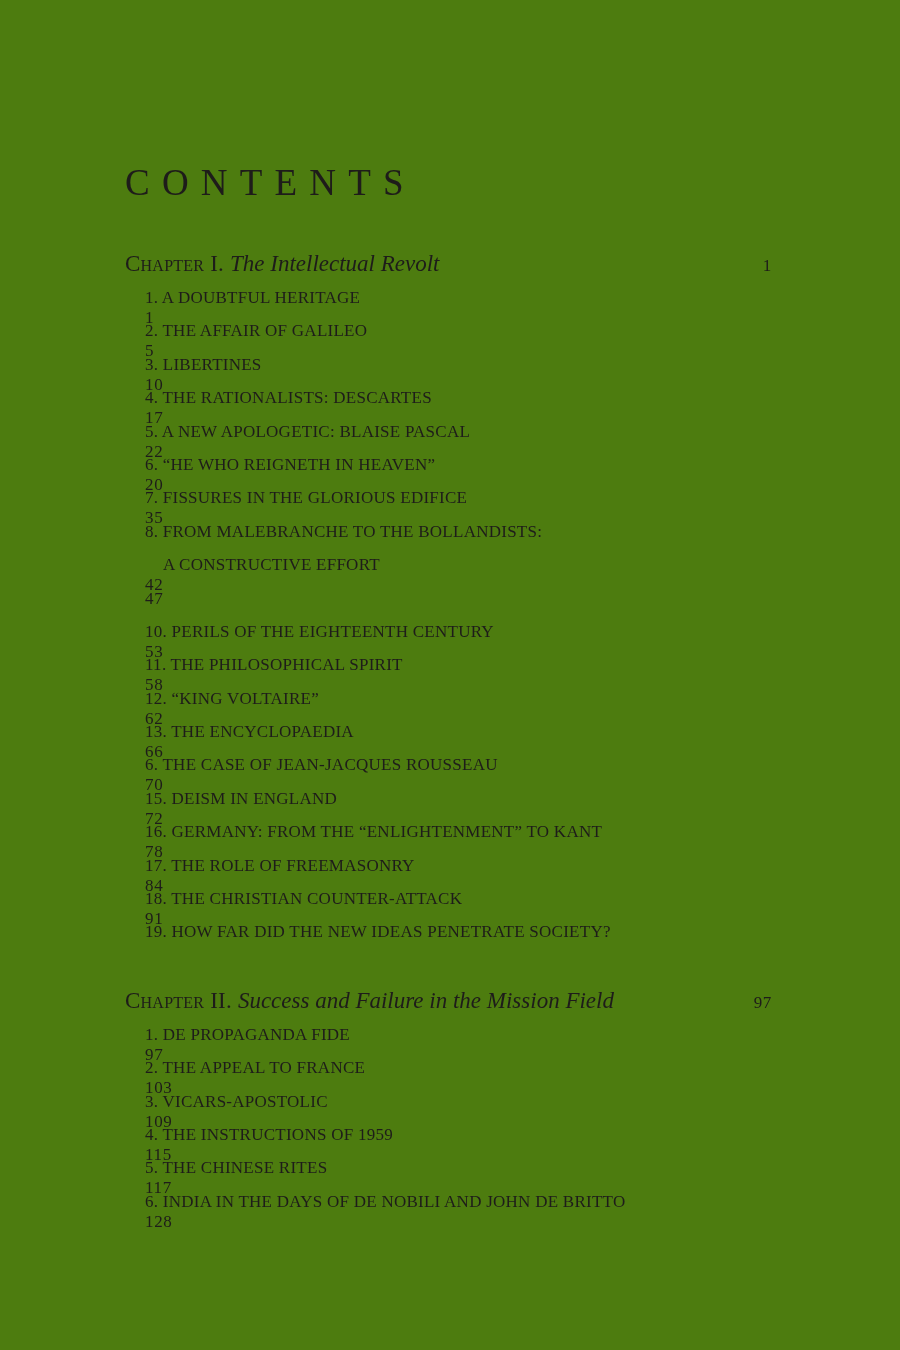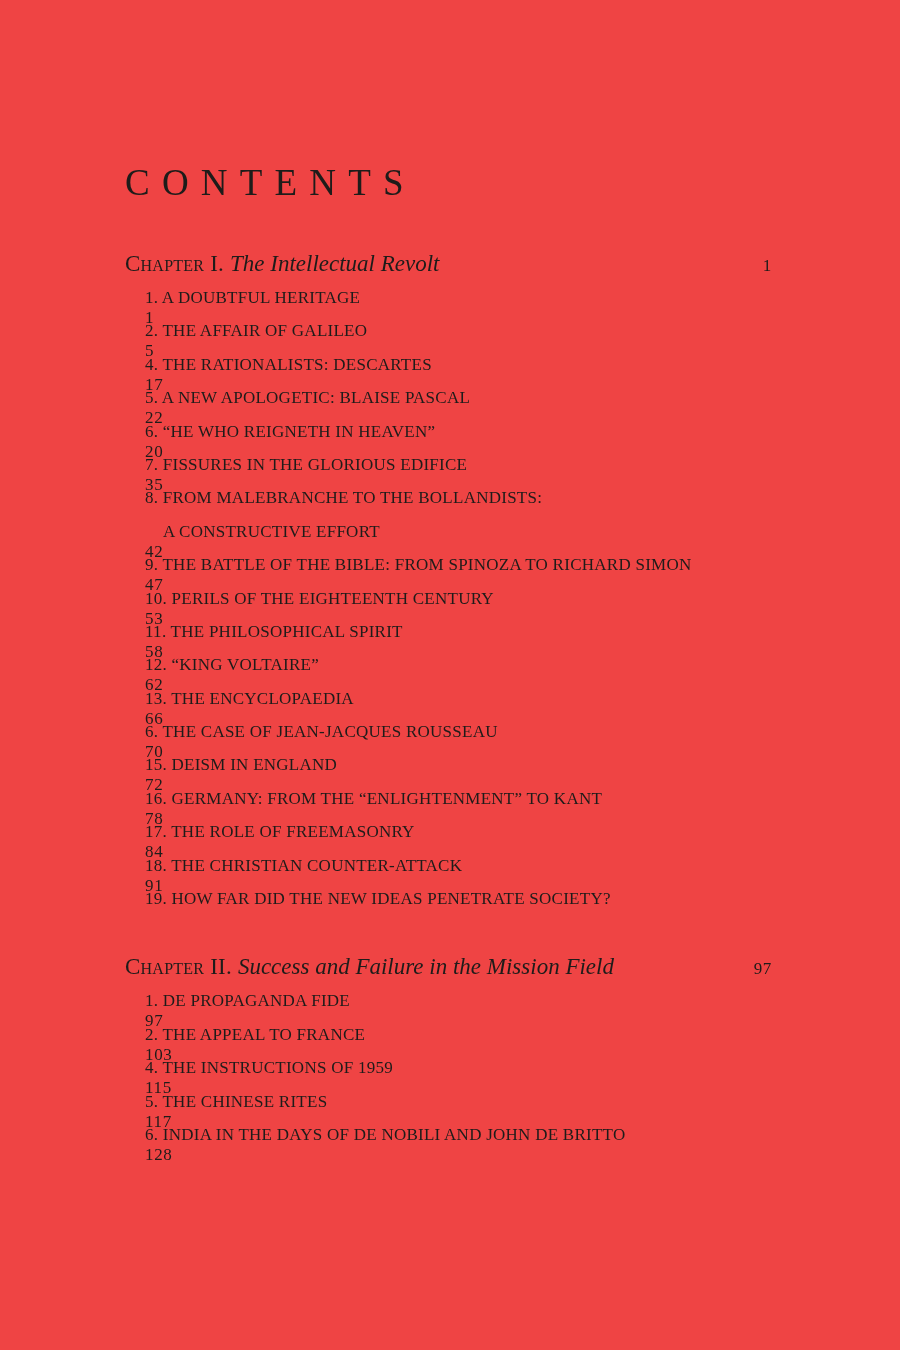--- a/index.html
+++ b/index.html
@@ -5,21 +5,21 @@
   html, body {
     margin: 0;
     padding: 0;
     background: #ffffff;
   }
   .sheet {
     position: relative;
     width: 900px;
     height: 1350px;
     box-sizing: border-box;
-    background: #ef4444;
+    background: #4d7c0f;
     color: #1e1c1a;
     font-family: "Liberation Serif", "DejaVu Serif", serif;
     padding: 164px 128px 0 125px;
     overflow: hidden;
   }
   .page-title {
     font-size: 37px;
     font-weight: normal;
     letter-spacing: 0.33em;
     line-height: 1;
@@ -74,20 +74,24 @@
         </div>
         <div class="row entry">
           <span class="entry-left"><span class="entry-num">1. </span><span class="entry-title">A DOUBTFUL HERITAGE</span></span>
           <span class="pagenum">1</span>
         </div>
         <div class="row entry">
           <span class="entry-left"><span class="entry-num">2. </span><span class="entry-title">THE AFFAIR OF GALILEO</span></span>
           <span class="pagenum">5</span>
         </div>
         <div class="row entry">
+          <span class="entry-left"><span class="entry-num">3. </span><span class="entry-title">LIBERTINES</span></span>
+          <span class="pagenum">10</span>
+        </div>
+        <div class="row entry">
           <span class="entry-left"><span class="entry-num">4. </span><span class="entry-title">THE RATIONALISTS: DESCARTES</span></span>
           <span class="pagenum">17</span>
         </div>
         <div class="row entry">
           <span class="entry-left"><span class="entry-num">5. </span><span class="entry-title">A NEW APOLOGETIC: BLAISE PASCAL</span></span>
           <span class="pagenum">22</span>
         </div>
         <div class="row entry">
           <span class="entry-left"><span class="entry-num">6. </span><span class="entry-title">“HE WHO REIGNETH IN HEAVEN”</span></span>
           <span class="pagenum">20</span>
@@ -98,21 +102,20 @@
         </div>
         <div class="row entry">
           <span class="entry-left"><span class="entry-num">8. </span><span class="entry-title">FROM MALEBRANCHE TO THE BOLLANDISTS:</span></span>
           <span class="pagenum"></span>
         </div>
         <div class="row entry">
           <span class="entry-left cont-indent">A CONSTRUCTIVE EFFORT</span>
           <span class="pagenum">42</span>
         </div>
         <div class="row entry">
-          <span class="entry-left"><span class="entry-num">9. </span><span class="entry-title">THE BATTLE OF THE BIBLE: FROM SPINOZA TO RICHARD SIMON</span></span>
           <span class="pagenum">47</span>
         </div>
         <div class="row entry">
           <span class="entry-left"><span class="entry-num">10. </span><span class="entry-title">PERILS OF THE EIGHTEENTH CENTURY</span></span>
           <span class="pagenum">53</span>
         </div>
         <div class="row entry">
           <span class="entry-left"><span class="entry-num">11. </span><span class="entry-title">THE PHILOSOPHICAL SPIRIT</span></span>
           <span class="pagenum">58</span>
         </div>
@@ -156,20 +159,24 @@
         </div>
         <div class="row entry">
           <span class="entry-left"><span class="entry-num">1. </span><span class="entry-title">DE PROPAGANDA FIDE</span></span>
           <span class="pagenum">97</span>
         </div>
         <div class="row entry">
           <span class="entry-left"><span class="entry-num">2. </span><span class="entry-title">THE APPEAL TO FRANCE</span></span>
           <span class="pagenum">103</span>
         </div>
         <div class="row entry">
+          <span class="entry-left"><span class="entry-num">3. </span><span class="entry-title">VICARS-APOSTOLIC</span></span>
+          <span class="pagenum">109</span>
+        </div>
+        <div class="row entry">
           <span class="entry-left"><span class="entry-num">4. </span><span class="entry-title">THE INSTRUCTIONS OF 1959</span></span>
           <span class="pagenum">115</span>
         </div>
         <div class="row entry">
           <span class="entry-left"><span class="entry-num">5. </span><span class="entry-title">THE CHINESE RITES</span></span>
           <span class="pagenum">117</span>
         </div>
         <div class="row entry">
           <span class="entry-left"><span class="entry-num">6. </span><span class="entry-title">INDIA IN THE DAYS OF DE NOBILI AND JOHN DE BRITTO</span></span>
           <span class="pagenum">128</span>

